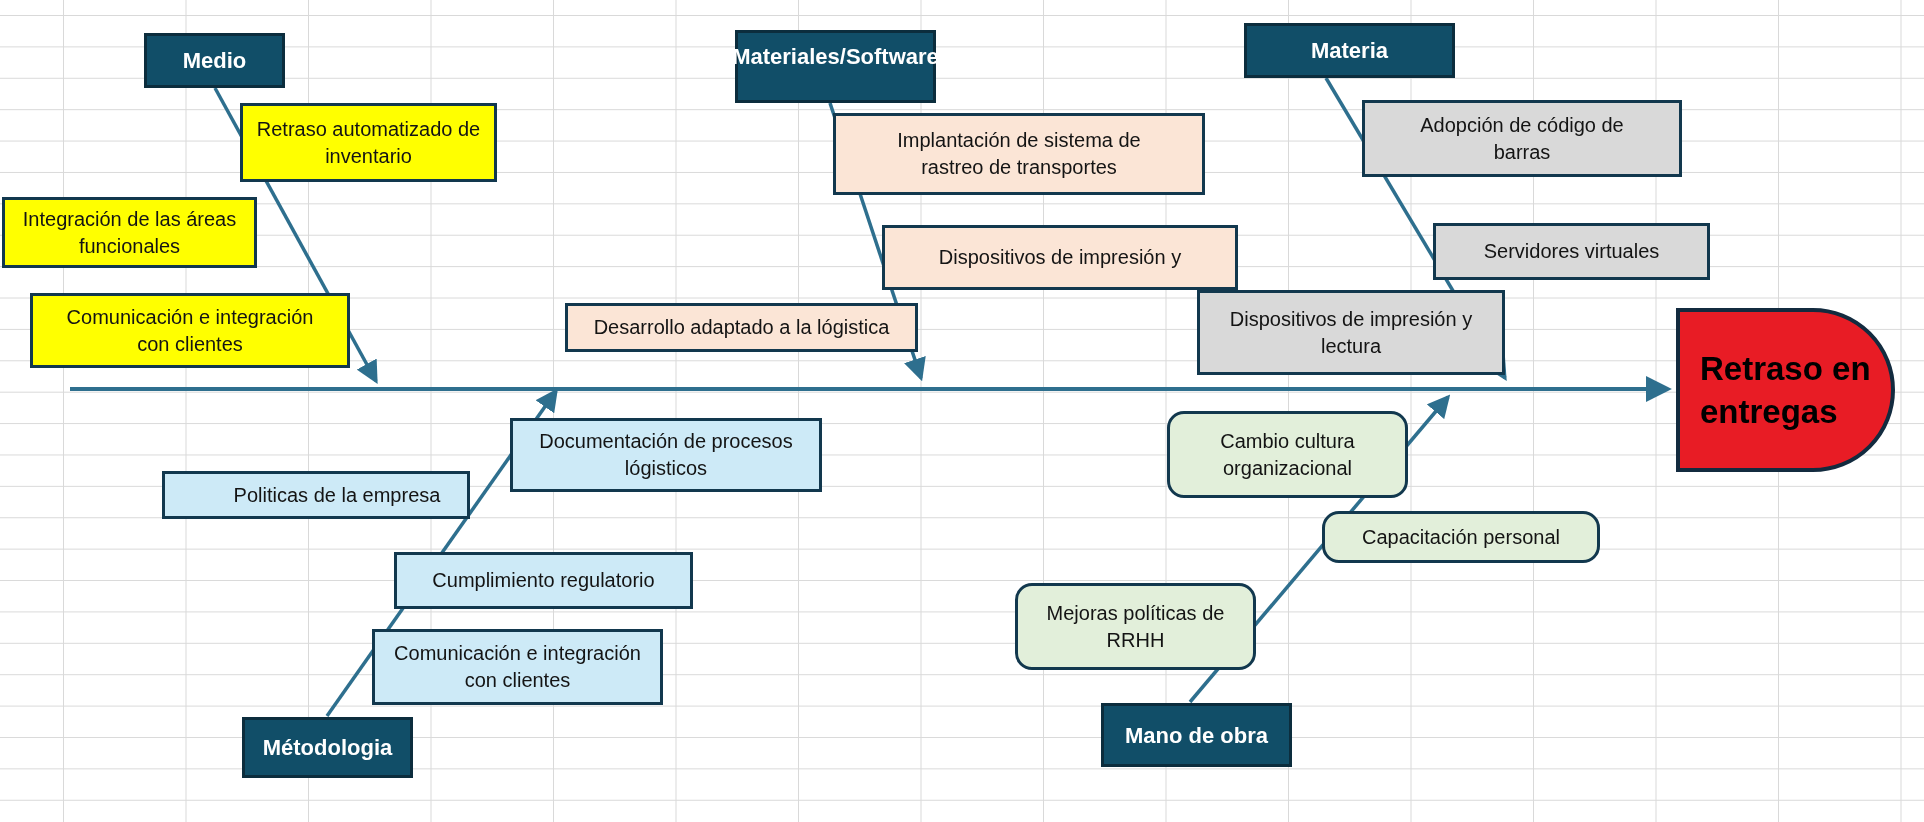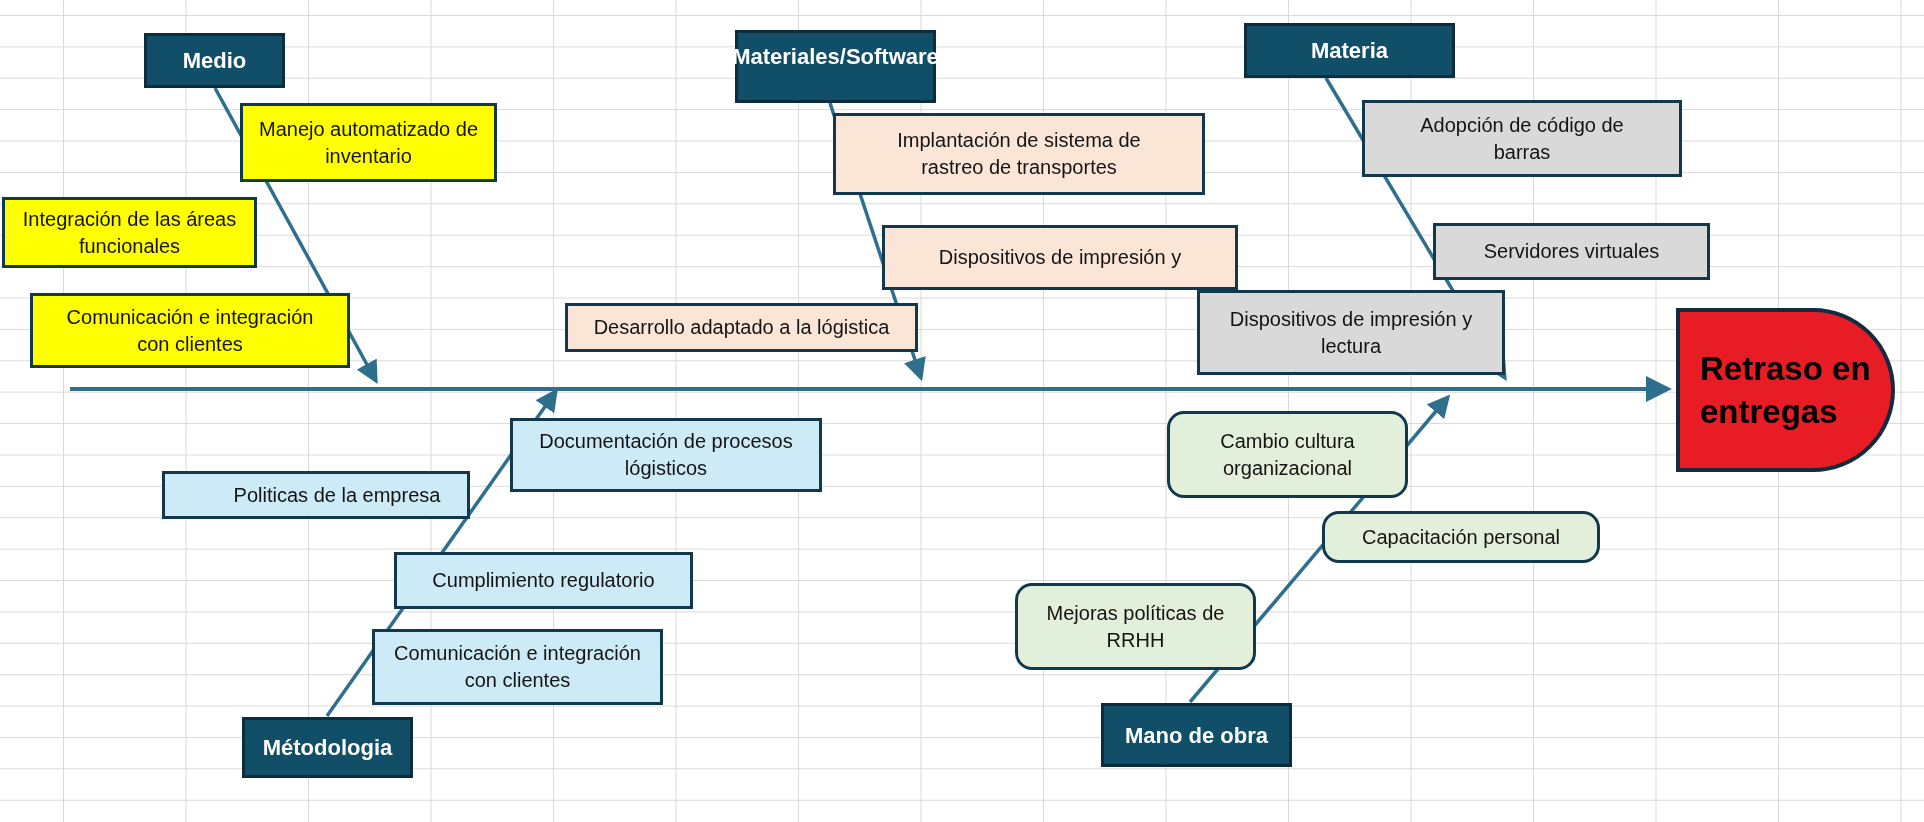--- a/index.html
+++ b/index.html
@@ -79,21 +79,21 @@
     <span>Materia</span>
   </div>
   <div class="box cat" style="left:242px;top:717px;width:171px;height:61px;">
     <span>Métodologia</span>
   </div>
   <div class="box cat" style="left:1101px;top:703px;width:191px;height:64px;">
     <span>Mano de obra</span>
   </div>
 
   <div class="box yellow" style="left:240px;top:103px;width:257px;height:79px;">
-    <span>Manejo automatizado de
+    <span>Retraso automatizado de
 inventario</span>
   </div>
   <div class="box yellow" style="left:2px;top:197px;width:255px;height:71px;">
     <span>Integración de las áreas
 funcionales</span>
   </div>
   <div class="box yellow" style="left:30px;top:293px;width:320px;height:75px;">
     <span>Comunicación e integración
 con clientes</span>
   </div>

